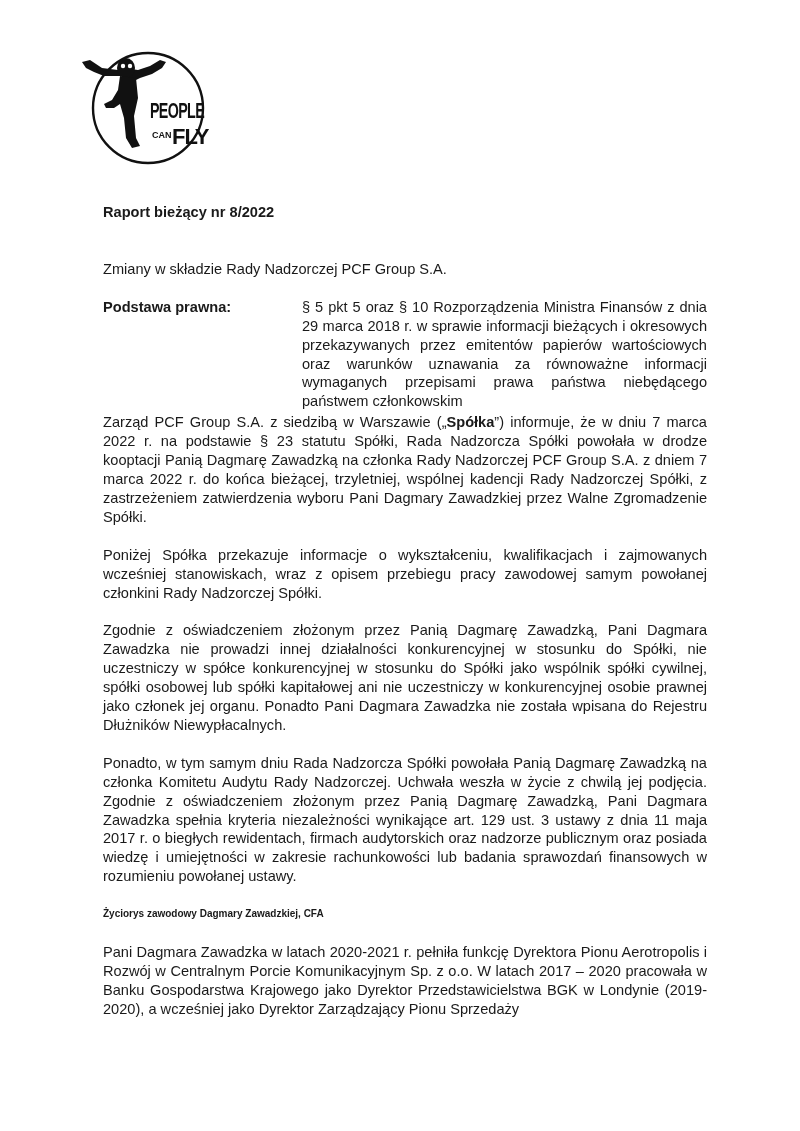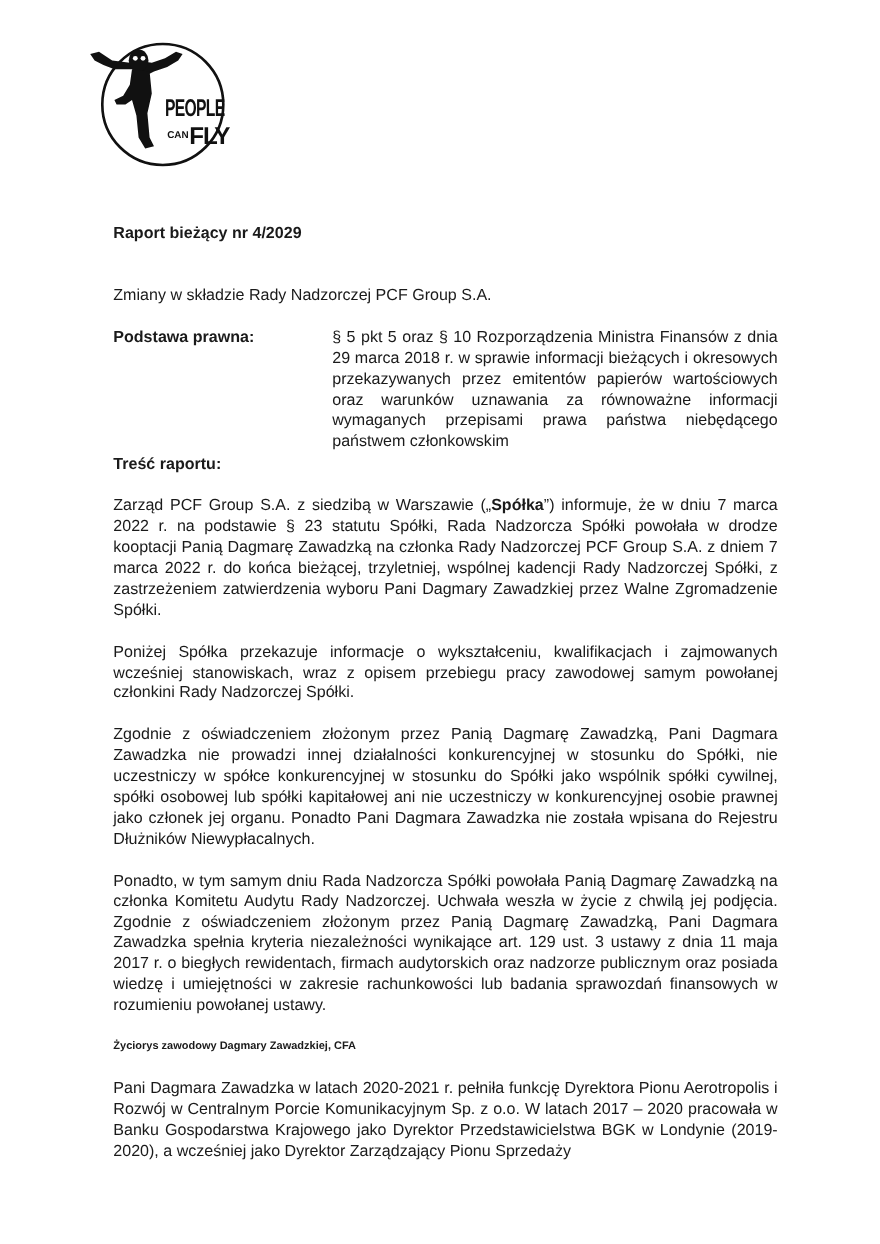--- a/index.html
+++ b/index.html
@@ -11,21 +11,21 @@
       width: 800px;
       height: 1131px;
       position: relative;
       overflow: hidden;
       font-family: "Liberation Sans", "DejaVu Sans", sans-serif;
       color: #1a1a1a;
     }
     .logo {
       position: absolute;
       left: 80px;
-      top: 33px;
+      top: 46px;
       width: 130px;
       height: 120px;
     }
     .page {
       position: absolute;
       left: 103px;
       top: 203px;
       width: 604px;
       font-size: 14.6px;
       line-height: 18.9px;
@@ -80,35 +80,34 @@
     <circle cx="43" cy="20" r="2.2" fill="#fff"></circle>
     <circle cx="50" cy="20" r="2.2" fill="#fff"></circle>
     <text x="70" y="72" font-family="Liberation Sans, DejaVu Sans, sans-serif" font-weight="bold" font-size="22" fill="#111" letter-spacing="-1" textLength="54" lengthAdjust="spacingAndGlyphs">PEOPLE</text>
     <text x="72" y="92" font-family="Liberation Sans, DejaVu Sans, sans-serif" font-weight="bold" font-size="9" fill="#111">CAN</text>
     <text x="92" y="98" font-family="Liberation Sans, DejaVu Sans, sans-serif" font-weight="bold" font-size="22" fill="#111" letter-spacing="-1">FLY</text>
   </svg>
 </div>
 
 <div class="page">
 
-  <div class="report-title">Raport bieżący nr 4/2029</div>
+  <div class="report-title">Raport bieżący nr 8/2022</div>
 
   <div class="meta-row">
   </div>
 
   <div class="meta-row">
     <div class="value">Zmiany w składzie Rady Nadzorczej PCF Group S.A.</div>
   </div>
 
   <div class="meta-row" style="margin-bottom:2px;">
     <div class="label">Podstawa prawna:</div>
     <div class="value">§ 5 pkt 5 oraz § 10 Rozporządzenia Ministra Finansów z dnia 29 marca 2018 r. w sprawie informacji bieżących i okresowych przekazywanych przez emitentów papierów wartościowych oraz warunków uznawania za równoważne informacji wymaganych przepisami prawa państwa niebędącego państwem członkowskim</div>
   </div>
 
-  <div class="section-heading">Treść raportu:</div>
 
   <p class="para"><span>Zarząd PCF Group S.A. z siedzibą w Warszawie („</span><span class="bold">Spółka</span><span>”) informuje, że w dniu 7 marca 2022 r. na podstawie § 23 statutu Spółki, Rada Nadzorcza Spółki powołała w drodze kooptacji Panią Dagmarę Zawadzką na członka Rady Nadzorczej PCF Group S.A. z dniem 7 marca 2022 r. do końca bieżącej, trzyletniej, wspólnej kadencji Rady Nadzorczej Spółki, z zastrzeżeniem zatwierdzenia wyboru Pani Dagmary Zawadzkiej przez Walne Zgromadzenie Spółki.</span></p>
 
   <p class="para">Poniżej Spółka przekazuje informacje o wykształceniu, kwalifikacjach i zajmowanych wcześniej stanowiskach, wraz z opisem przebiegu pracy zawodowej samym powołanej członkini Rady Nadzorczej Spółki.</p>
 
   <p class="para">Zgodnie z oświadczeniem złożonym przez Panią Dagmarę Zawadzką, Pani Dagmara Zawadzka nie prowadzi innej działalności konkurencyjnej w stosunku do Spółki, nie uczestniczy w spółce konkurencyjnej w stosunku do Spółki jako wspólnik spółki cywilnej, spółki osobowej lub spółki kapitałowej ani nie uczestniczy w konkurencyjnej osobie prawnej jako członek jej organu. Ponadto Pani Dagmara Zawadzka nie została wpisana do Rejestru Dłużników Niewypłacalnych.</p>
 
   <p class="para">Ponadto, w tym samym dniu Rada Nadzorcza Spółki powołała Panią Dagmarę Zawadzką na członka Komitetu Audytu Rady Nadzorczej. Uchwała weszła w życie z chwilą jej podjęcia. Zgodnie z oświadczeniem złożonym przez Panią Dagmarę Zawadzką, Pani Dagmara Zawadzka spełnia kryteria niezależności wynikające art. 129 ust. 3 ustawy z dnia 11 maja 2017 r. o biegłych rewidentach, firmach audytorskich oraz nadzorze publicznym oraz posiada wiedzę i umiejętności w zakresie rachunkowości lub badania sprawozdań finansowych w rozumieniu powołanej ustawy.</p>
 
   <div class="cv-heading">Życiorys zawodowy Dagmary Zawadzkiej, CFA</div>

